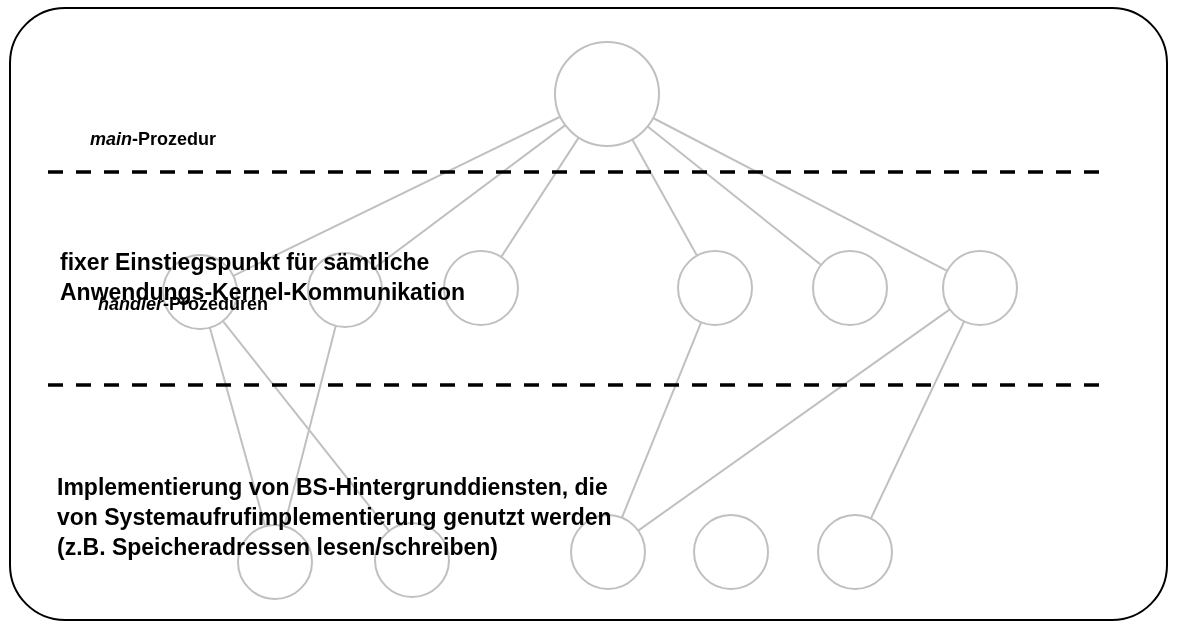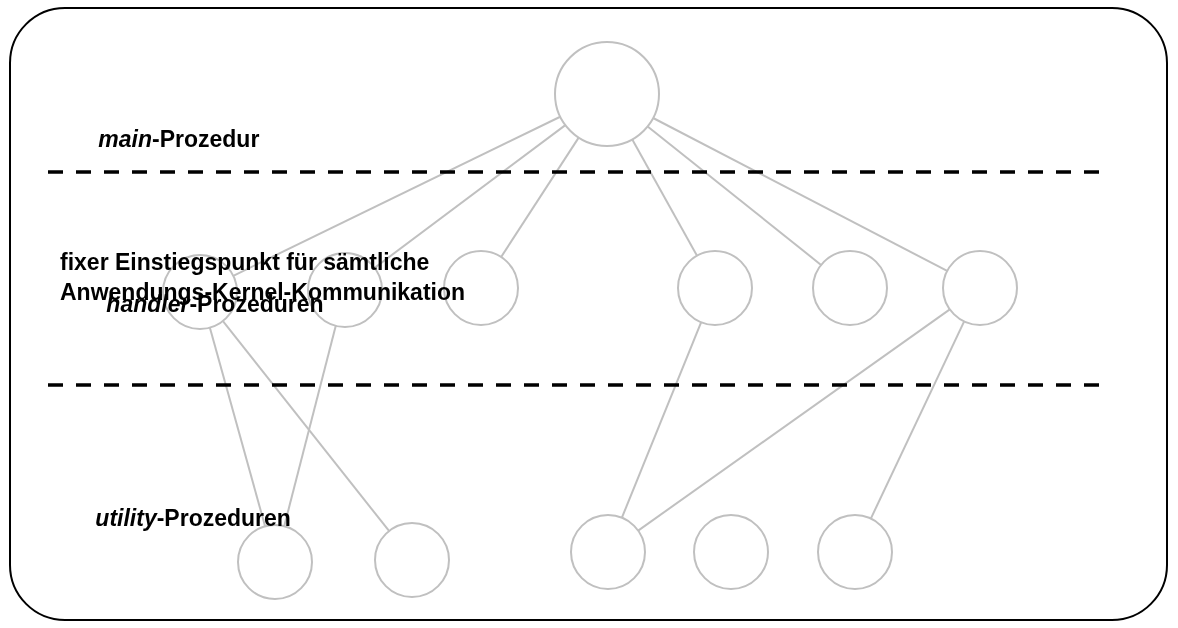--- a/index.html
+++ b/index.html
@@ -26,21 +26,21 @@
   }
   .layer-text {
     position: absolute;
     color: #000000;
     font-size: 23px;
     line-height: 30px;
     white-space: pre;
     pointer-events: none;
   }
   .layer-heading {
-    font-size: 23px;
+    font-size: 18px;
     font-weight: bold;
     line-height: 31px;
     margin-bottom: 1px;
   }
   .layer-heading .kw {
     font-style: italic;
     font-weight: bold;
   }
   .layer-desc {
     font-weight: bold;
@@ -100,21 +100,18 @@
 Anwendungs-Kernel-Kommunikation</div>
   </div>
 
   <div class="layer-text" id="layer-handler-text">
     <div class="layer-heading">
       <span class="kw">handler</span><span>-Prozeduren</span>
     </div>
   </div>
 
   <div class="layer-text" id="layer-utility-text">
-    <div class="layer-heading">
-      <span class="kw">utility</span><span>-Prozeduren</span>
-    </div>
     <div class="layer-desc">Implementierung von BS-Hintergrunddiensten, die
 von Systemaufrufimplementierung genutzt werden
 (z.B. Speicheradressen lesen/schreiben)</div>
   </div>
 
 </div>
 
 </body></html>

